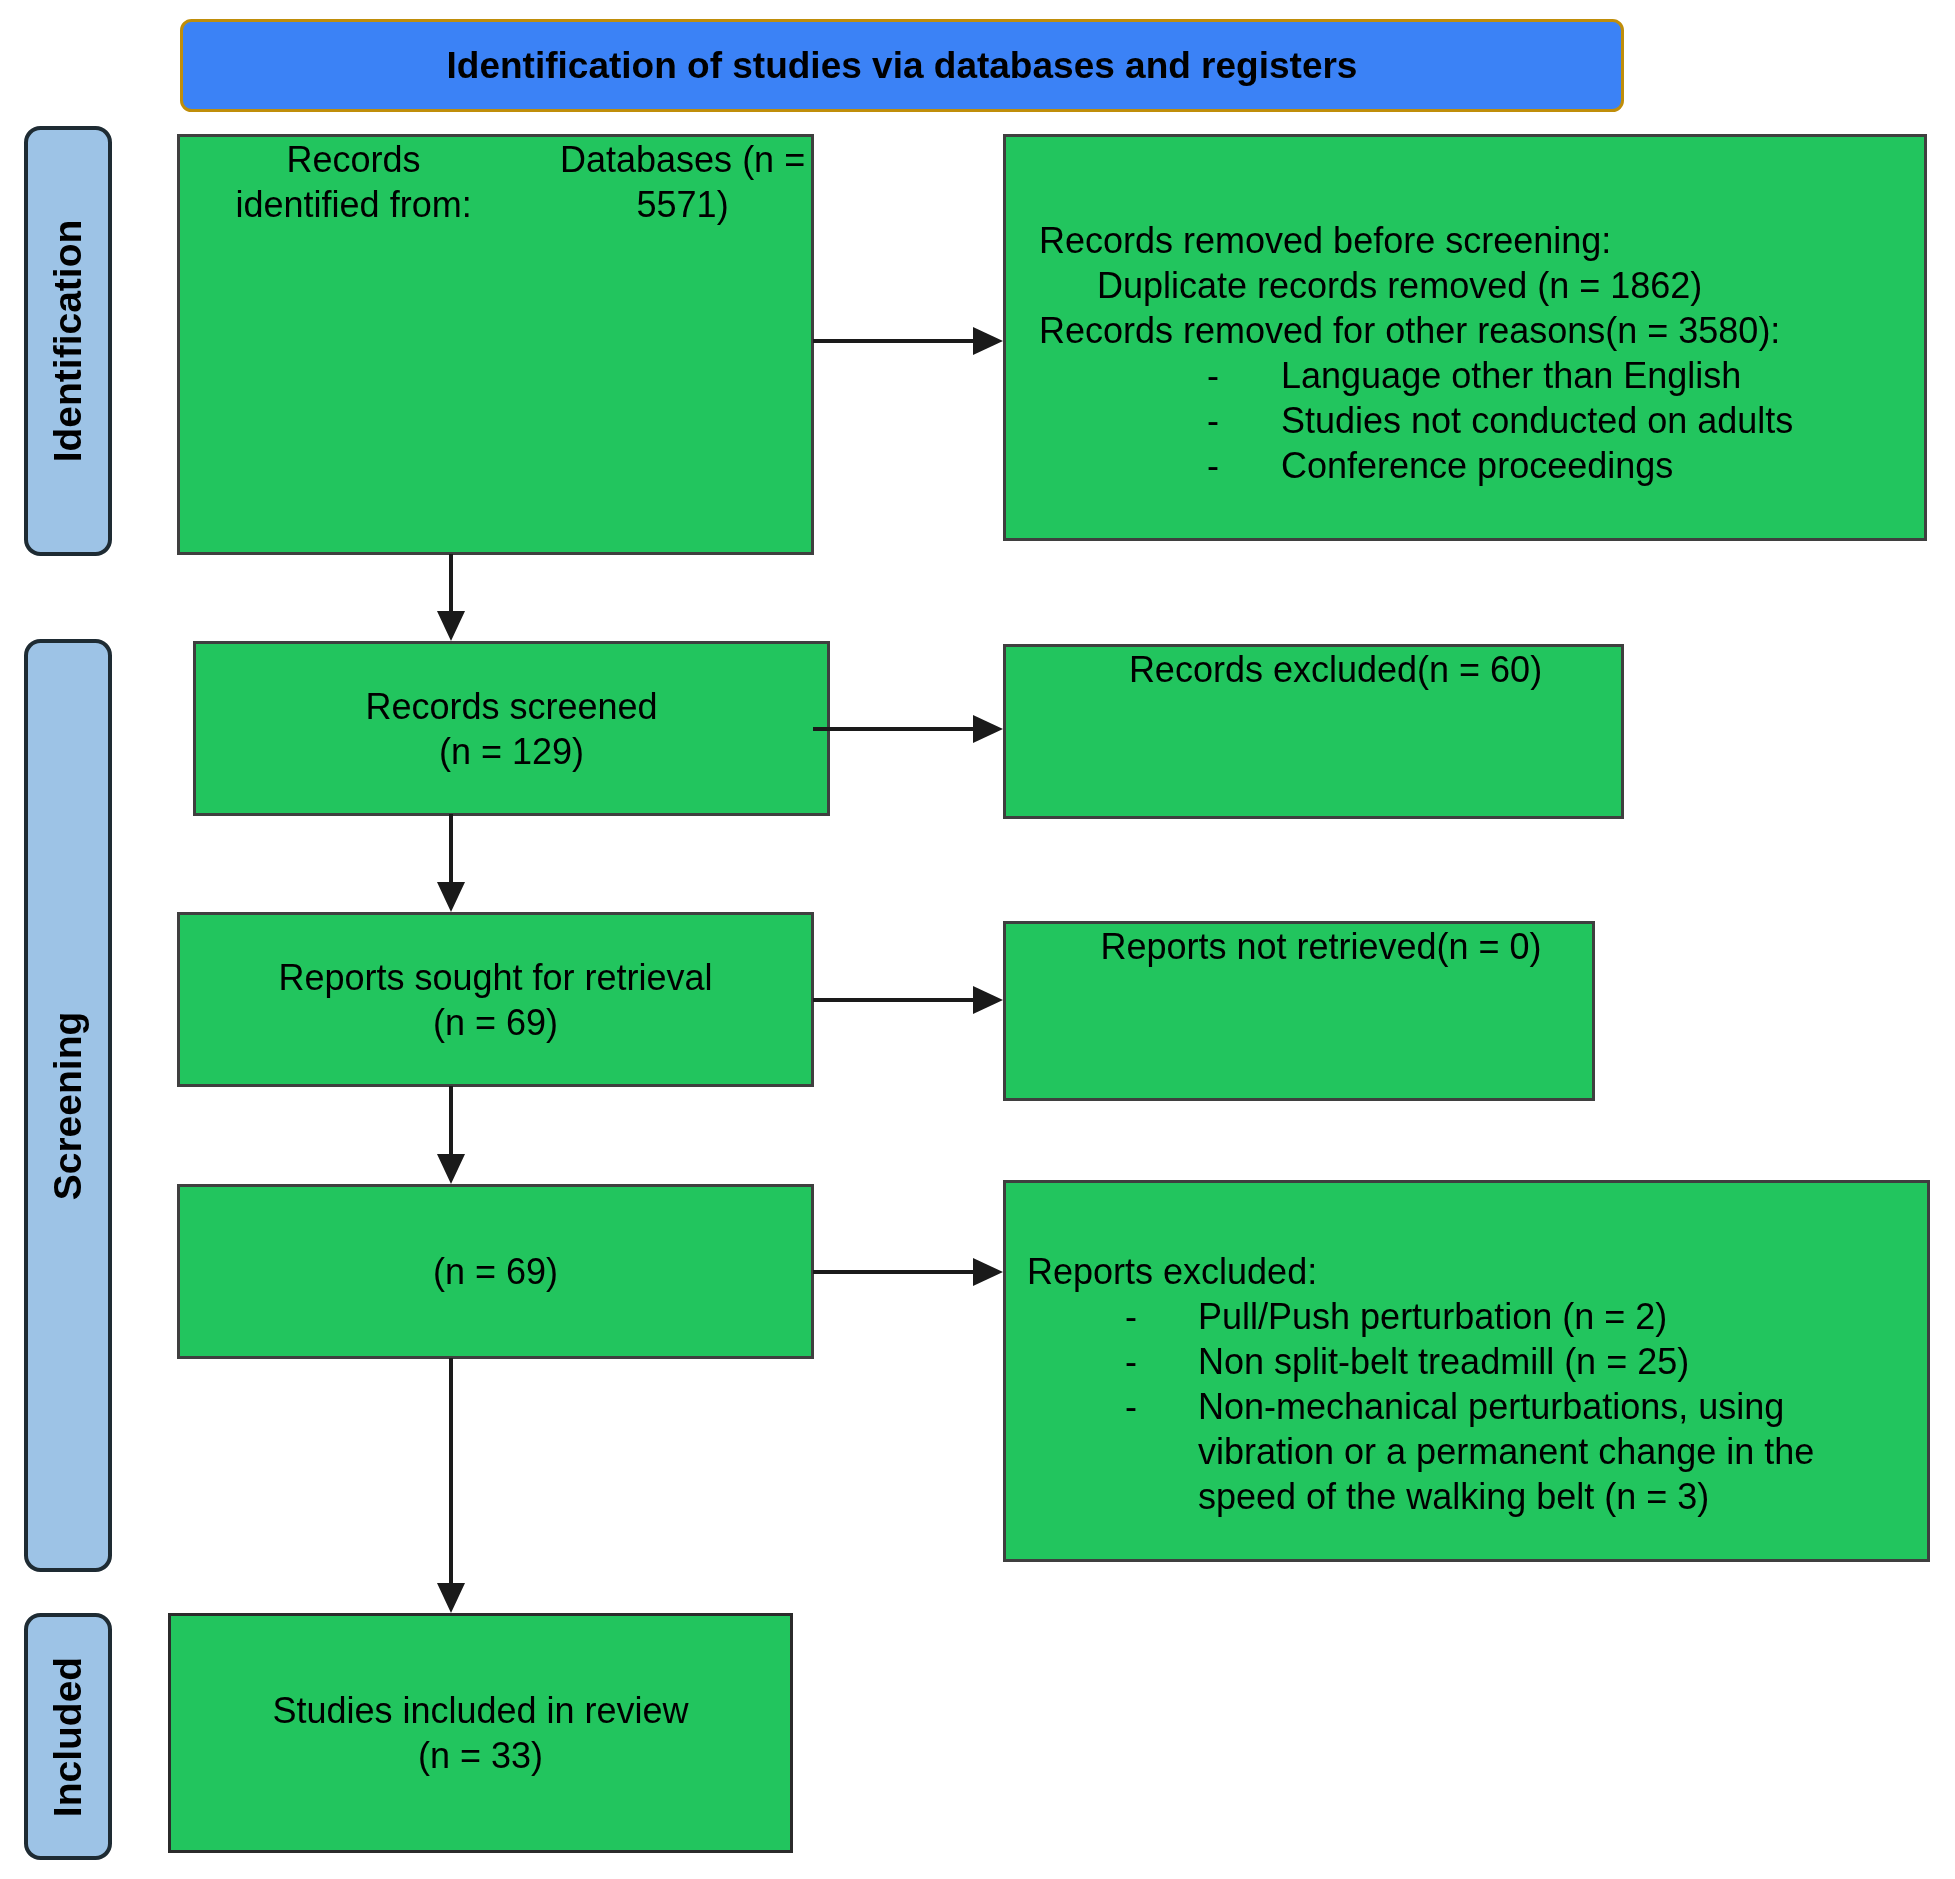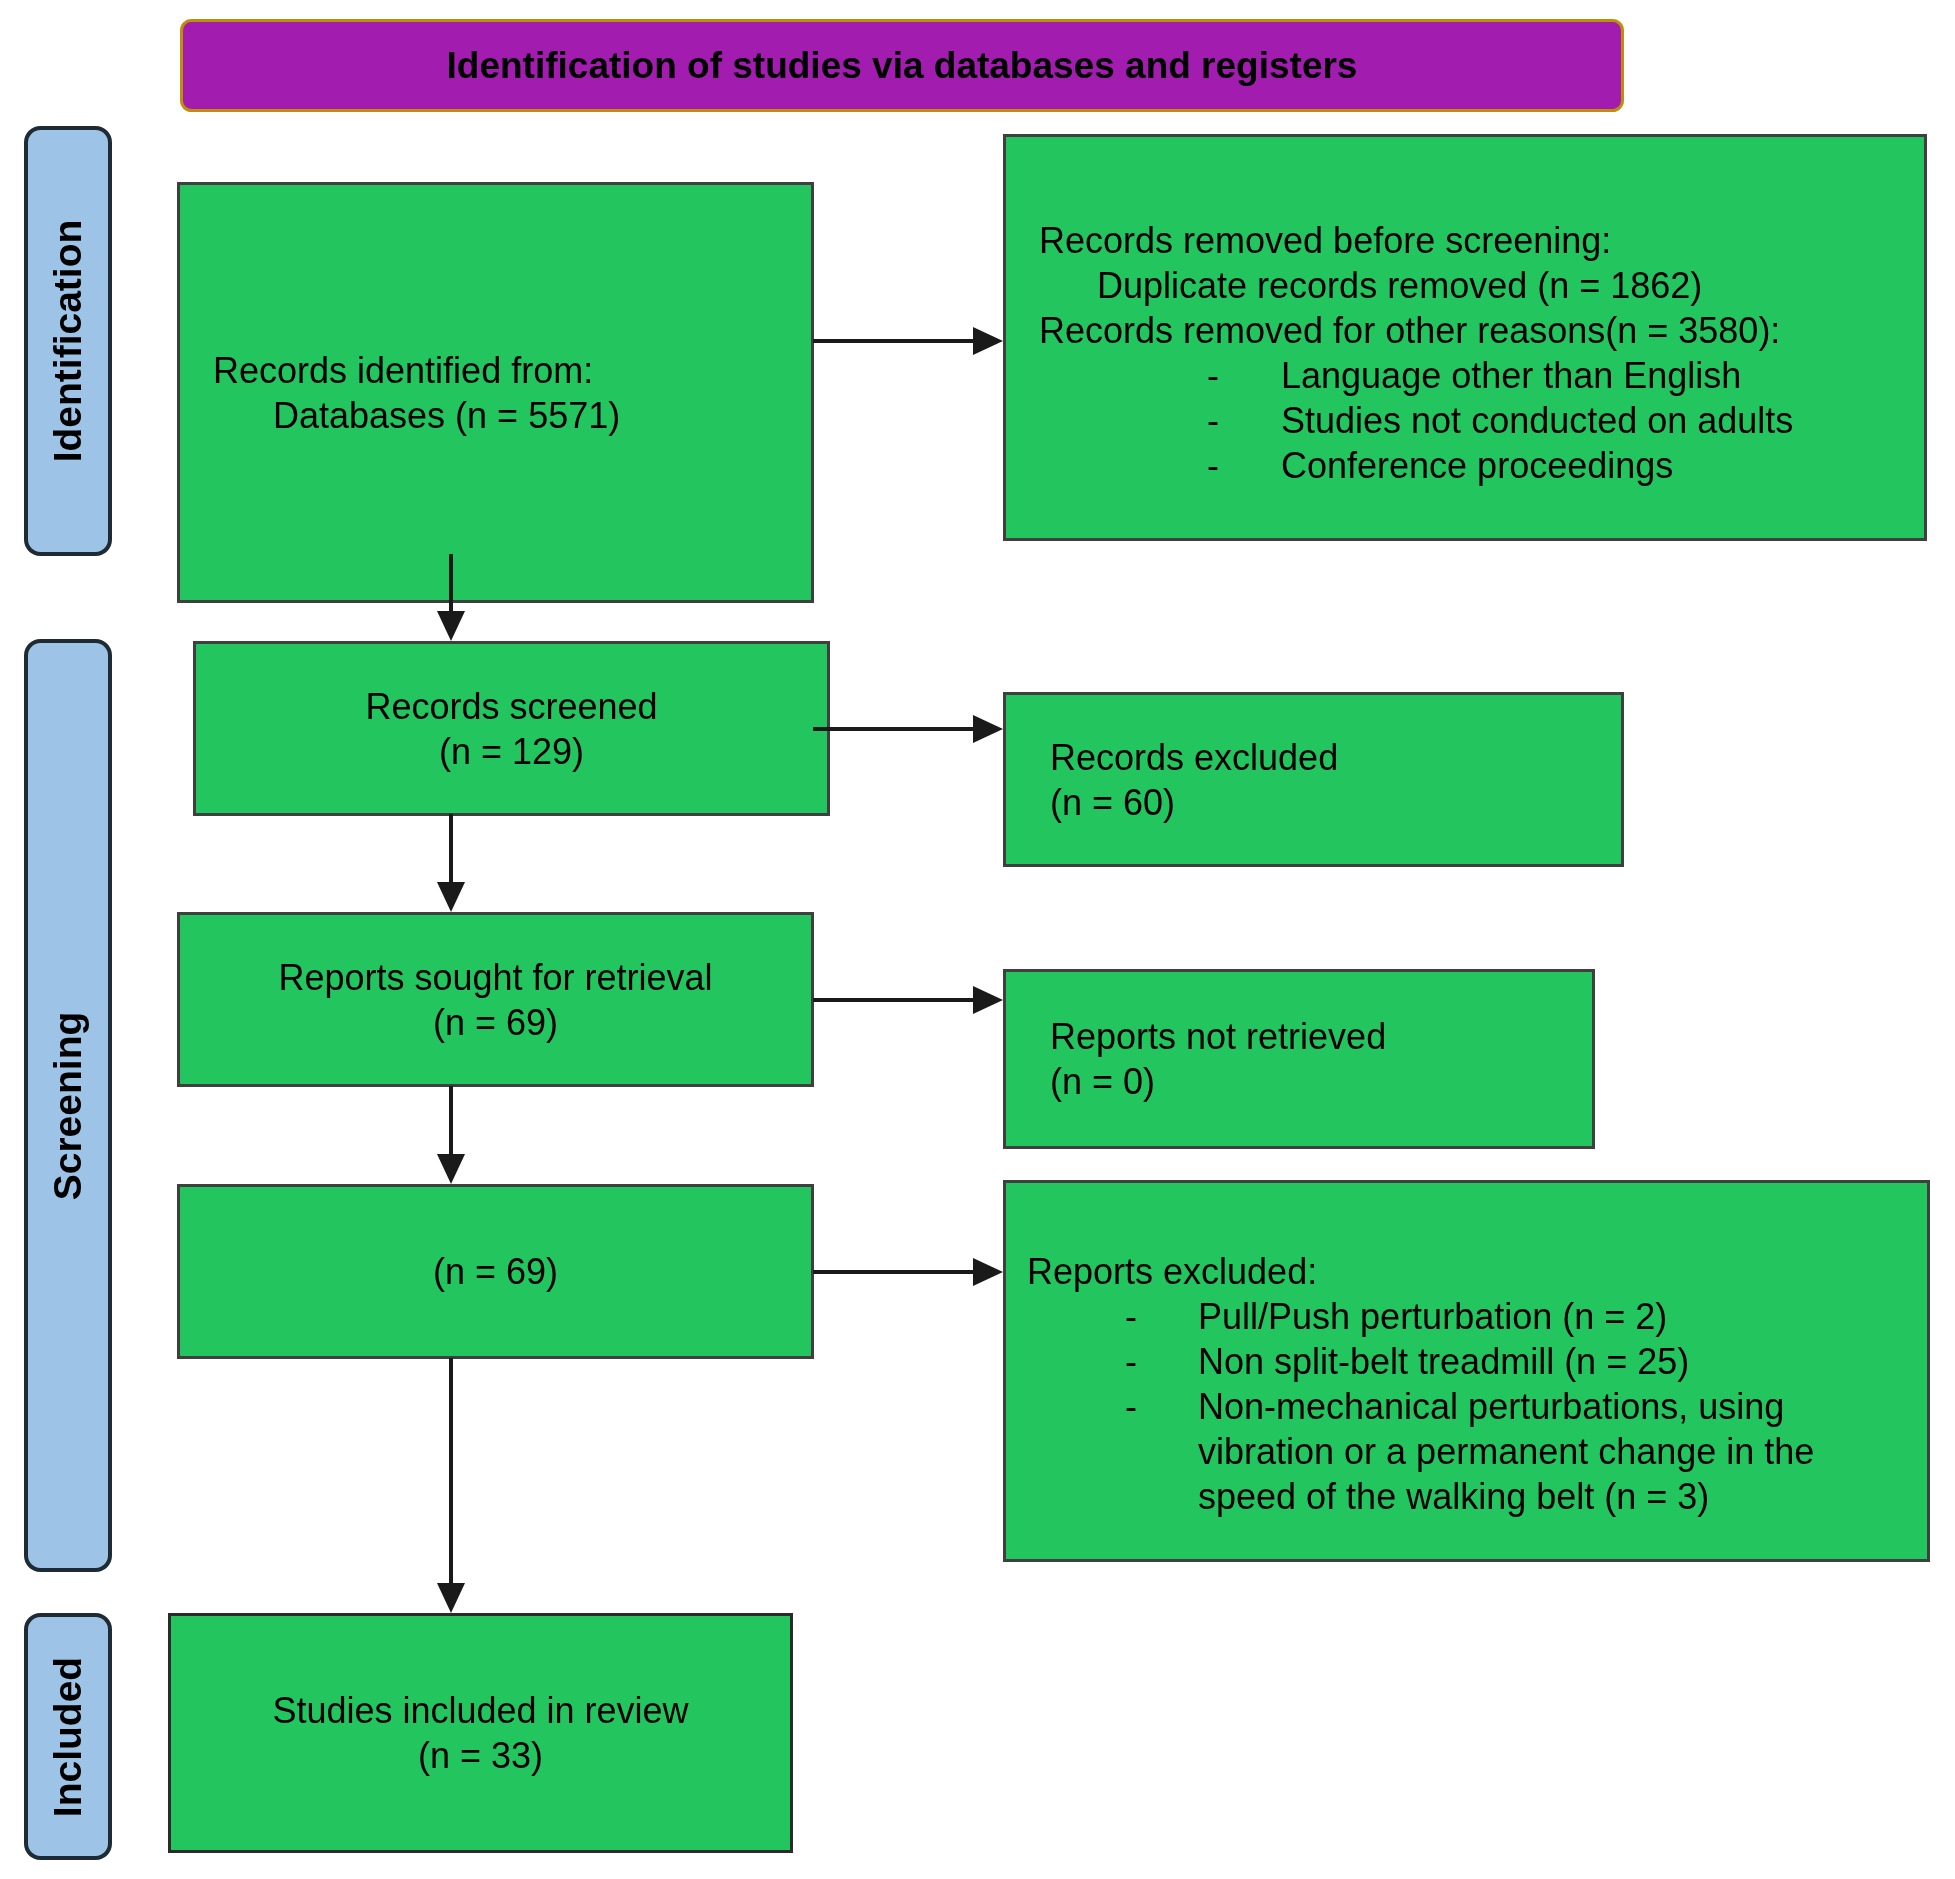--- a/index.html
+++ b/index.html
@@ -3,42 +3,42 @@
 <meta charset="utf-8">
 <style>
   html,body{margin:0;padding:0;background:#ffffff;}
   body{
     width:1955px;height:1880px;position:relative;
     font-family:"Liberation Sans", sans-serif;color:#000;
   }
   
   .banner{
     position:absolute;left:180px;top:19px;width:1444px;height:93px;
-    background:#a21caf;border:3.2px solid #C08E0A;border-radius:11.4px;
+    background:#3b82f6;border:3.2px solid #C08E0A;border-radius:11.4px;
     display:flex;align-items:center;justify-content:center;
     font-weight:bold;font-size:37px;box-sizing:border-box;
   }
   
   .stage{
     position:absolute;left:24px;width:88px;
     background:#9DC3E6;border:4.4px solid #1E2B33;border-radius:16.4px;
     display:flex;align-items:center;justify-content:center;
     box-sizing:border-box;
   }
   .stage span{
     transform:rotate(-90deg);white-space:nowrap;
     font-weight:bold;font-size:39px;
   }
   
   .wbox{
     position:absolute;background:#22c55e;border:3.8px solid #3F3F3F;
     box-sizing:border-box;font-size:36px;line-height:45px;
   }
   .center{display:flex;flex-direction:column;justify-content:center;align-items:center;text-align:center;}
-  .leftcenter{display:flex;flex-direction:column;justify-content:center;align-items:flex-start;text-align:right;margin-top:48px;}
+  .leftcenter{display:flex;flex-direction:row;justify-content:center;align-items:flex-start;text-align:center;}
   .bullet-row{display:flex;align-items:flex-start;}
   .dash{flex:0 0 auto;text-align:left;}
   
   .vline{position:absolute;width:3.8px;background:#1A1A1A;}
   .hline{position:absolute;height:3.8px;background:#1A1A1A;}
   .head-down{position:absolute;width:0;height:0;
     border-left:14px solid transparent;border-right:14px solid transparent;
     border-top:30px solid #1A1A1A;}
   .head-right{position:absolute;width:0;height:0;
     border-top:14px solid transparent;border-bottom:14px solid transparent;

